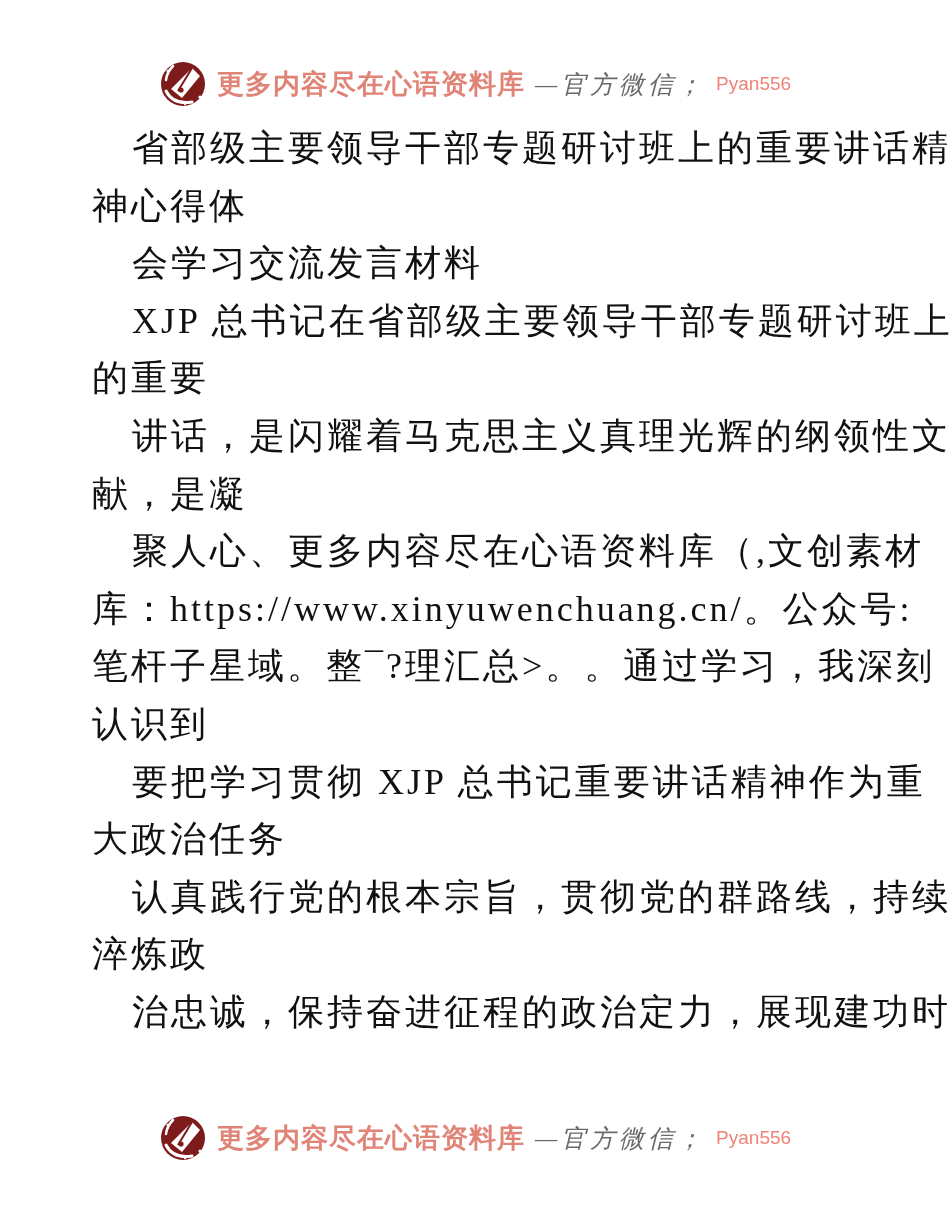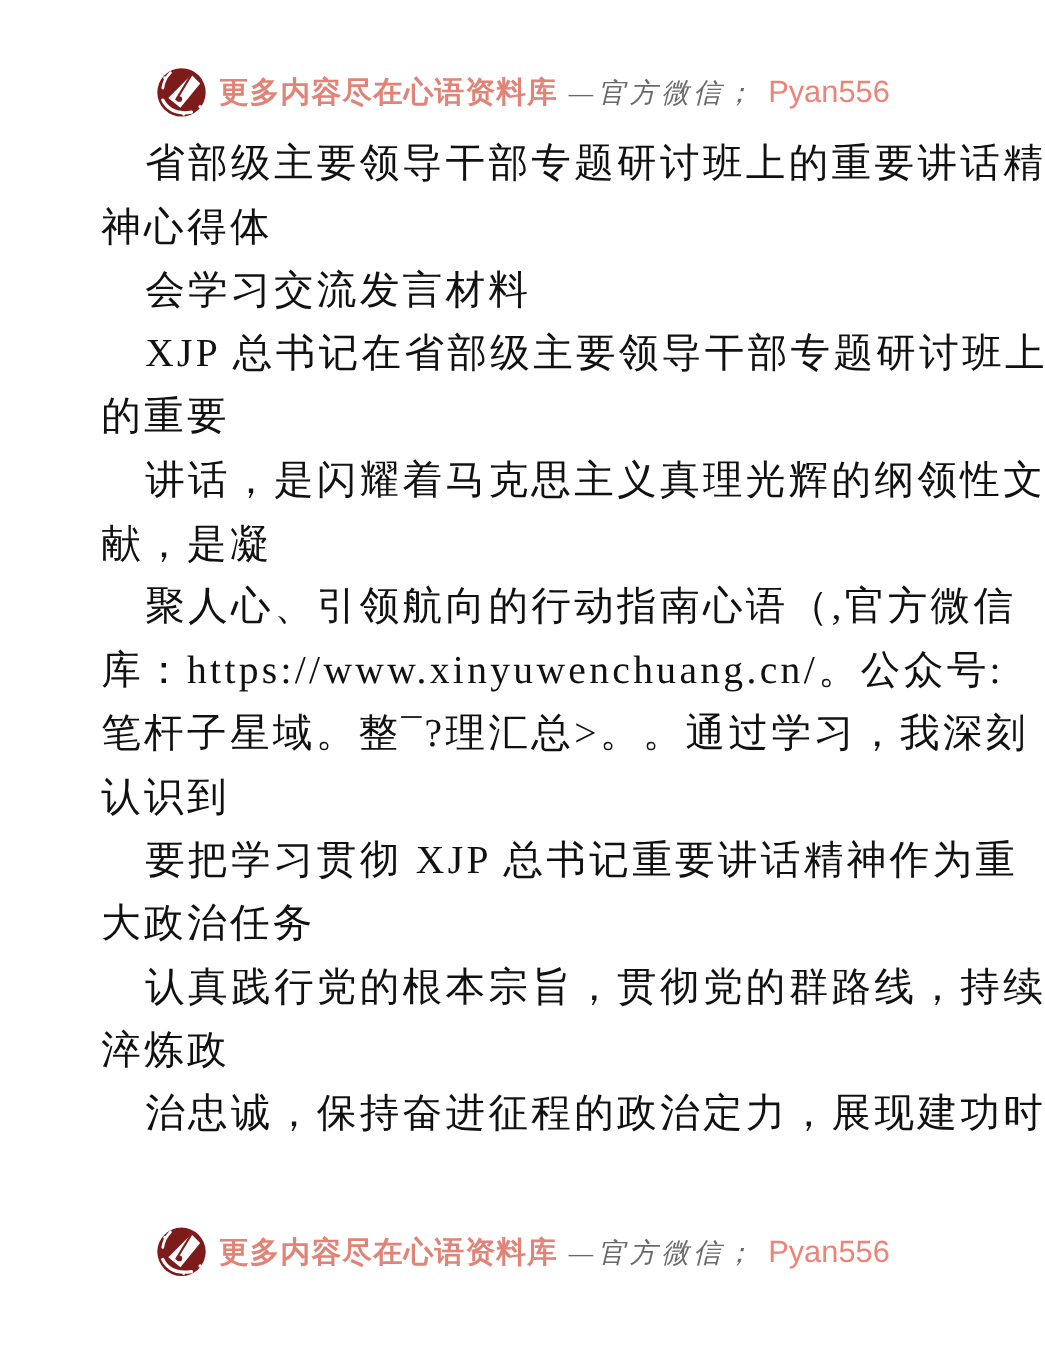--- a/index.html
+++ b/index.html
@@ -21,21 +21,21 @@
   .brand {
     color: #e08478; font-weight: bold; font-size: 27px;
     letter-spacing: 1px;
   }
   .contact {
     color: #6a6a6a; font-size: 25px; font-style: italic;
     letter-spacing: 4px;
     text-align: center;
   }
   .account {
-    color: #ee8478; font-size: 28px;
+    color: #ee8478; font-size: 19px;
     font-family: "Liberation Sans", "DejaVu Sans", sans-serif;
     font-style: normal;
   }
   .document {
     position: absolute; top: 120px; left: 92px; right: 30px;
     color: #111111;
     font-size: 36px; line-height: 57.6px; letter-spacing: 3px;
     white-space: nowrap;
   }
   .doc-line { height: 57.6px; }
@@ -64,21 +64,21 @@
 </div>
 
 <div class="document">
     <div class="doc-line indent">省部级主要领导干部专题研讨班上的重要讲话精</div>
     <div class="doc-line">神心得体</div>
     <div class="doc-line indent">会学习交流发言材料</div>
     <div class="doc-line indent">XJP 总书记在省部级主要领导干部专题研讨班上</div>
     <div class="doc-line">的重要</div>
     <div class="doc-line indent">讲话，是闪耀着马克思主义真理光辉的纲领性文</div>
     <div class="doc-line">献，是凝</div>
-    <div class="doc-line indent">聚人心、引领航向的行动指南心语（,官方微信</div>
+    <div class="doc-line indent">聚人心、更多内容尽在心语资料库（,文创素材</div>
     <div class="doc-line">库：https://www.xinyuwenchuang.cn/。公众号:</div>
     <div class="doc-line">笔杆子星域。整¯?理汇总&gt;。。通过学习，我深刻</div>
     <div class="doc-line">认识到</div>
     <div class="doc-line indent">要把学习贯彻 XJP 总书记重要讲话精神作为重</div>
     <div class="doc-line">大政治任务</div>
     <div class="doc-line indent">认真践行党的根本宗旨，贯彻党的群路线，持续</div>
     <div class="doc-line">淬炼政</div>
     <div class="doc-line indent">治忠诚，保持奋进征程的政治定力，展现建功时</div>
   </div>
 

